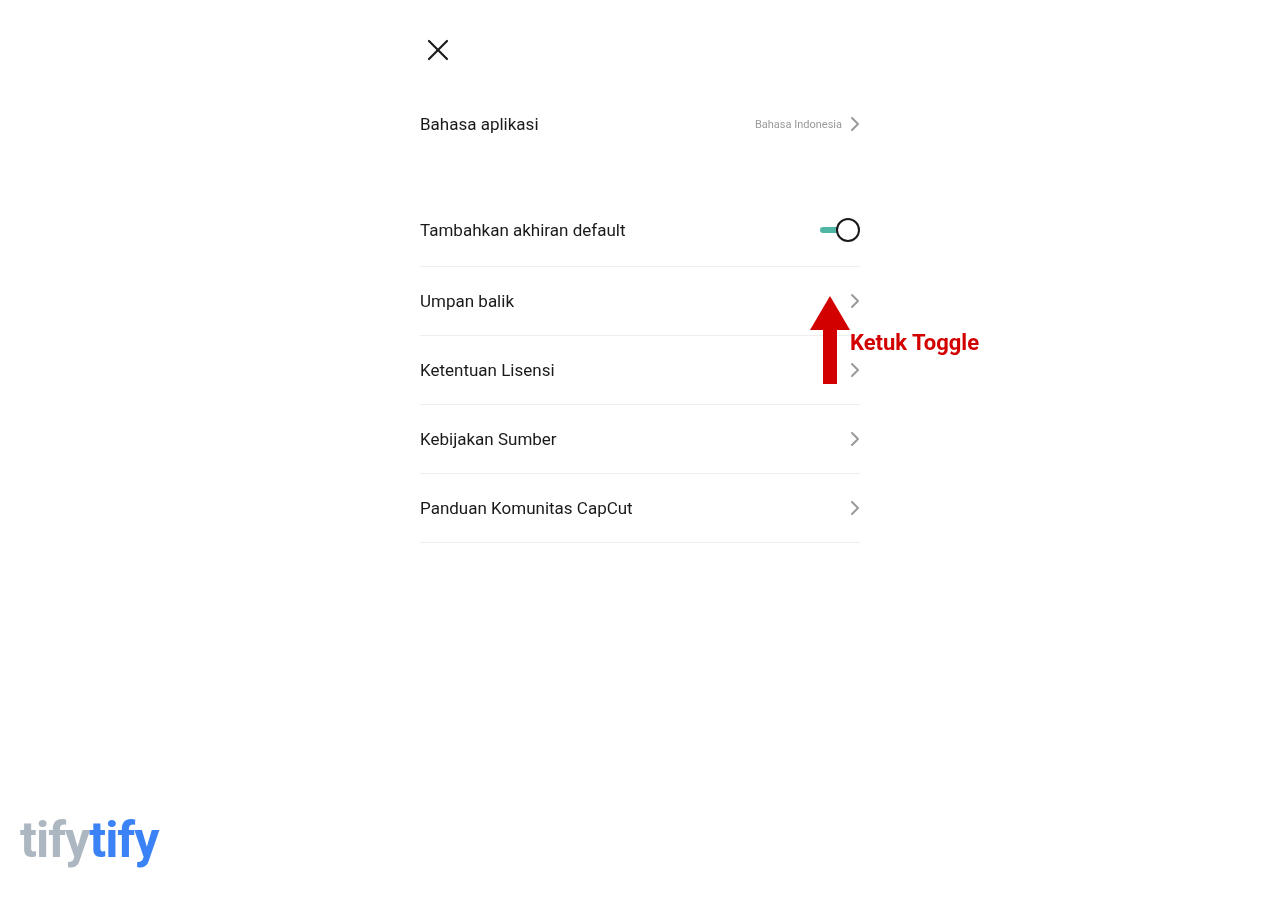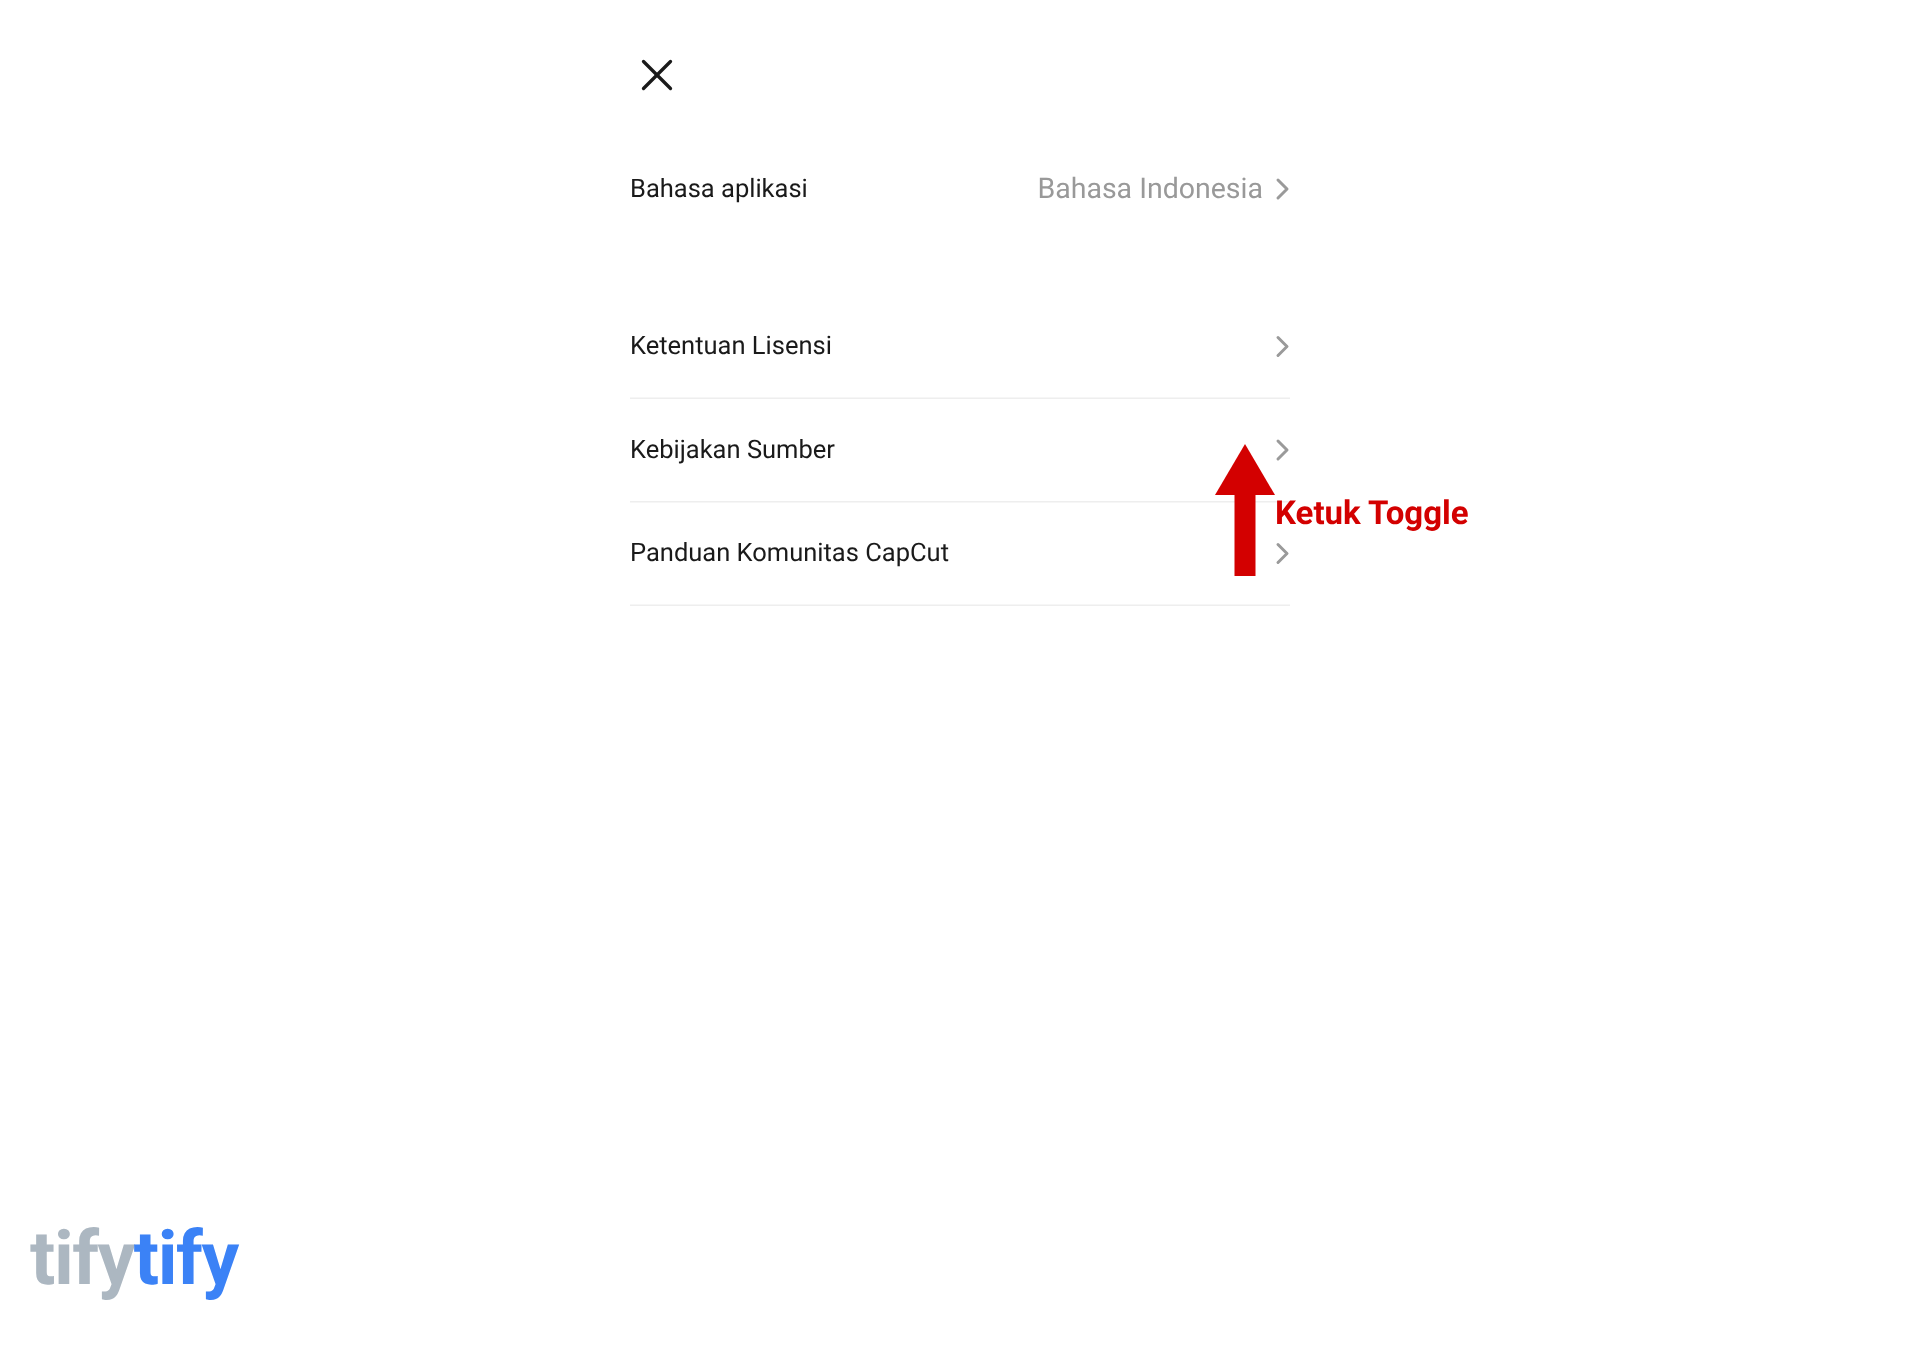--- a/index.html
+++ b/index.html
@@ -43,21 +43,21 @@
       padding-top: 0;
       padding-bottom: 60px;
       border-bottom: none;
     }
     .settings-label {
       font-size: 17px;
       color: #1a1a1a;
       font-weight: 400;
     }
     .settings-value {
-      font-size: 19px;
+      font-size: 11px;
       color: #999999;
       display: flex;
       align-items: center;
       gap: 8px;
     }
     .chevron-right {
       width: 10px;
       height: 16px;
     }
     .chevron-right svg {
@@ -162,21 +162,36 @@
     <span class="settings-value">
       <span>Bahasa Indonesia</span>
       <span class="chevron-right">
         <svg viewBox="0 0 10 16">
             <polyline points="2,2 8,8 2,14" fill="none" stroke="#9a9a9a" stroke-width="2" stroke-linecap="round" stroke-linejoin="round"></polyline>
           </svg>
       </span>
     </span>
   </div>
 
-
+  <div class="settings-row">
+    <span class="settings-label">Tambahkan akhiran default</span>
+    <div class="toggle">
+      <div class="toggle-track"></div>
+      <div class="toggle-knob"></div>
+    </div>
+  </div>
+
+  <div class="settings-row">
+    <span class="settings-label">Umpan balik</span>
+    <span class="chevron-right">
+      <svg viewBox="0 0 10 16">
+          <polyline points="2,2 8,8 2,14" fill="none" stroke="#9a9a9a" stroke-width="2" stroke-linecap="round" stroke-linejoin="round"></polyline>
+        </svg>
+    </span>
+  </div>
 
   <div class="settings-row">
     <span class="settings-label">Ketentuan Lisensi</span>
     <span class="chevron-right">
       <svg viewBox="0 0 10 16">
           <polyline points="2,2 8,8 2,14" fill="none" stroke="#9a9a9a" stroke-width="2" stroke-linecap="round" stroke-linejoin="round"></polyline>
         </svg>
     </span>
   </div>
 

